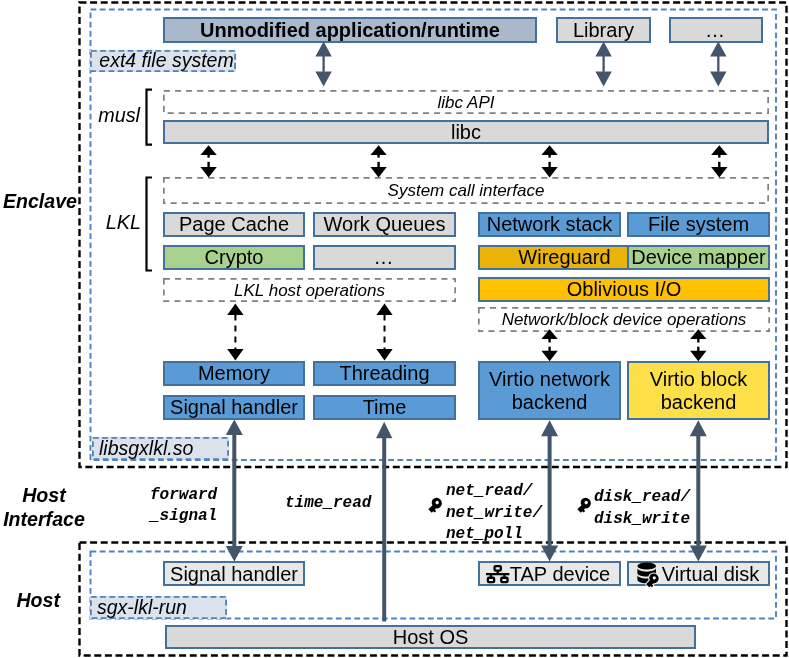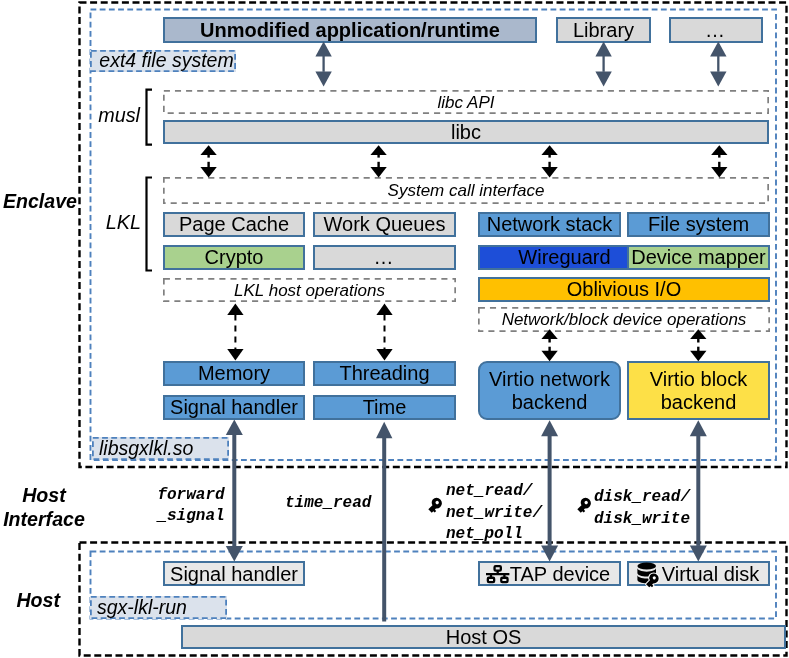--- a/index.html
+++ b/index.html
@@ -80,21 +80,21 @@
     <span>System call interface</span>
   </div>
 
   <div class="box" style="left:163px;top:212px;width:142px;height:25px;background:#d9d9d9;">Page Cache</div>
   <div class="box" style="left:313px;top:212px;width:143px;height:25px;background:#d9d9d9;">Work Queues</div>
   <div class="box" style="left:478px;top:212px;width:143px;height:25px;background:#5b9bd5;">Network stack</div>
   <div class="box" style="left:627px;top:212px;width:143px;height:25px;background:#5b9bd5;">File system</div>
 
   <div class="box" style="left:163px;top:245px;width:142px;height:25px;background:#a9d18e;">Crypto</div>
   <div class="box" style="left:313px;top:245px;width:143px;height:25px;background:#d9d9d9;letter-spacing:2px;">…</div>
-  <div class="box" style="left:478px;top:245px;width:173px;height:25px;background:#1d4ed8;">Wireguard</div>
+  <div class="box" style="left:478px;top:245px;width:173px;height:25px;background:#eab308;">Wireguard</div>
   <div class="box" style="left:627px;top:245px;width:143px;height:25px;background:#a9d18e;">Device mapper</div>
 
   <div class="abs" style="left:97px;top:211px;width:44px;text-align:right;font-style:italic;font-size:19.8px;">LKL</div>
 
   <div class="dbox" style="left:163px;top:278px;width:293px;height:24px;">
       <svg class="dborder" width="293" height="24">
         <rect x="0.85" y="0.85" width="291.3" height="22.3" fill="none" stroke="#808080" stroke-width="1.7" stroke-dasharray="6.1 5"></rect>
       </svg>
     <span>LKL host operations</span>
   </div>
@@ -103,36 +103,36 @@
       <svg class="dborder" width="292" height="25">
         <rect x="0.85" y="0.85" width="290.3" height="23.3" fill="none" stroke="#808080" stroke-width="1.7" stroke-dasharray="6.1 5"></rect>
       </svg>
     <span>Network/block device operations</span>
   </div>
 
   <div class="box" style="left:163px;top:361px;width:142px;height:25px;background:#5b9bd5;">Memory</div>
   <div class="box" style="left:313px;top:361px;width:143px;height:25px;background:#5b9bd5;">Threading</div>
   <div class="box" style="left:163px;top:395px;width:142px;height:25px;background:#5b9bd5;">Signal handler</div>
   <div class="box" style="left:313px;top:395px;width:143px;height:25px;background:#5b9bd5;">Time</div>
-  <div class="box" style="left:478px;top:361px;width:143px;height:59px;background:#5b9bd5;border-radius:9px;">Virtio network
+  <div class="box" style="left:478px;top:361px;width:143px;height:59px;background:#5b9bd5;">Virtio network
 backend</div>
   <div class="box" style="left:627px;top:361px;width:143px;height:59px;background:#fde047;">Virtio block
 backend</div>
 
   <div class="tag" style="left:92px;top:437px;width:137px;height:23px;">
     <svg class="tagb" width="137" height="23">
       <rect x="0.9" y="0.9" width="135.2" height="21.2" fill="none" stroke="#4e81bd" stroke-width="1.8" stroke-dasharray="5.8 3.4"></rect>
       </svg>
     <span style="position:relative;">libsgxlkl.so</span>
   </div>
 
   <div class="layerlbl" style="left:0px;top:484px;width:88px;">Host
 Interface</div>
 
-  <div class="mono" style="left:150px;top:484.5px;width:82px;text-align:center;">forward
+  <div class="mono" style="left:150px;top:484.5px;width:82px;text-align:left;">forward
 _signal</div>
   <div class="mono" style="left:285px;top:493px;width:88px;text-align:left;">time_read</div>
   <div class="mono" style="left:446px;top:481px;width:100px;text-align:left;">net_read/
 net_write/
 net_poll</div>
   <div class="mono" style="left:594px;top:487px;width:100px;text-align:left;">disk_read/
 disk_write</div>
 
   <div class="layerlbl" style="left:0px;top:589px;width:60px;text-align:right;">Host</div>
 
@@ -166,21 +166,21 @@
     </g>
   </svg>
 
   <div class="tag" style="left:90px;top:596px;width:137px;height:23px;">
     <svg class="tagb" width="137" height="23">
       <rect x="0.9" y="0.9" width="135.2" height="21.2" fill="none" stroke="#4e81bd" stroke-width="1.8" stroke-dasharray="5.8 3.4"></rect>
       </svg>
     <span style="position:relative;">sgx-lkl-run</span>
   </div>
 
-  <div class="box" style="left:165px;top:625px;width:605px;height:24.4px;background:#d9d9d9;margin-left:16px;">Host OS</div>
+  <div class="box" style="left:165px;top:625px;width:531px;height:24.4px;background:#d9d9d9;">Host OS</div>
 
   <svg width="19" height="18.5" viewBox="0 0 22 22" style="left:424.8px;top:496.4px;">
     <g transform="translate(11,11) rotate(135) scale(1,-1) translate(-11,-11)">
       <path d="M7.6 4.6 A6.4 6.4 0 1 0 7.6 17.4 A6.4 6.4 0 0 0 12.6 15.0
                L14.4 15.0 L14.4 17.3 L17.0 17.3 L17.0 15.0 L19.6 15.0 L19.6 9.2
                L12.6 9.2 A6.4 6.4 0 0 0 7.6 4.6 Z" fill="#000"></path>
       <circle cx="6.5" cy="11" r="2.0" fill="#fff"></circle>
     </g>
   </svg>
   <svg width="19" height="18.5" viewBox="0 0 22 22" style="left:573.6px;top:496.2px;">

